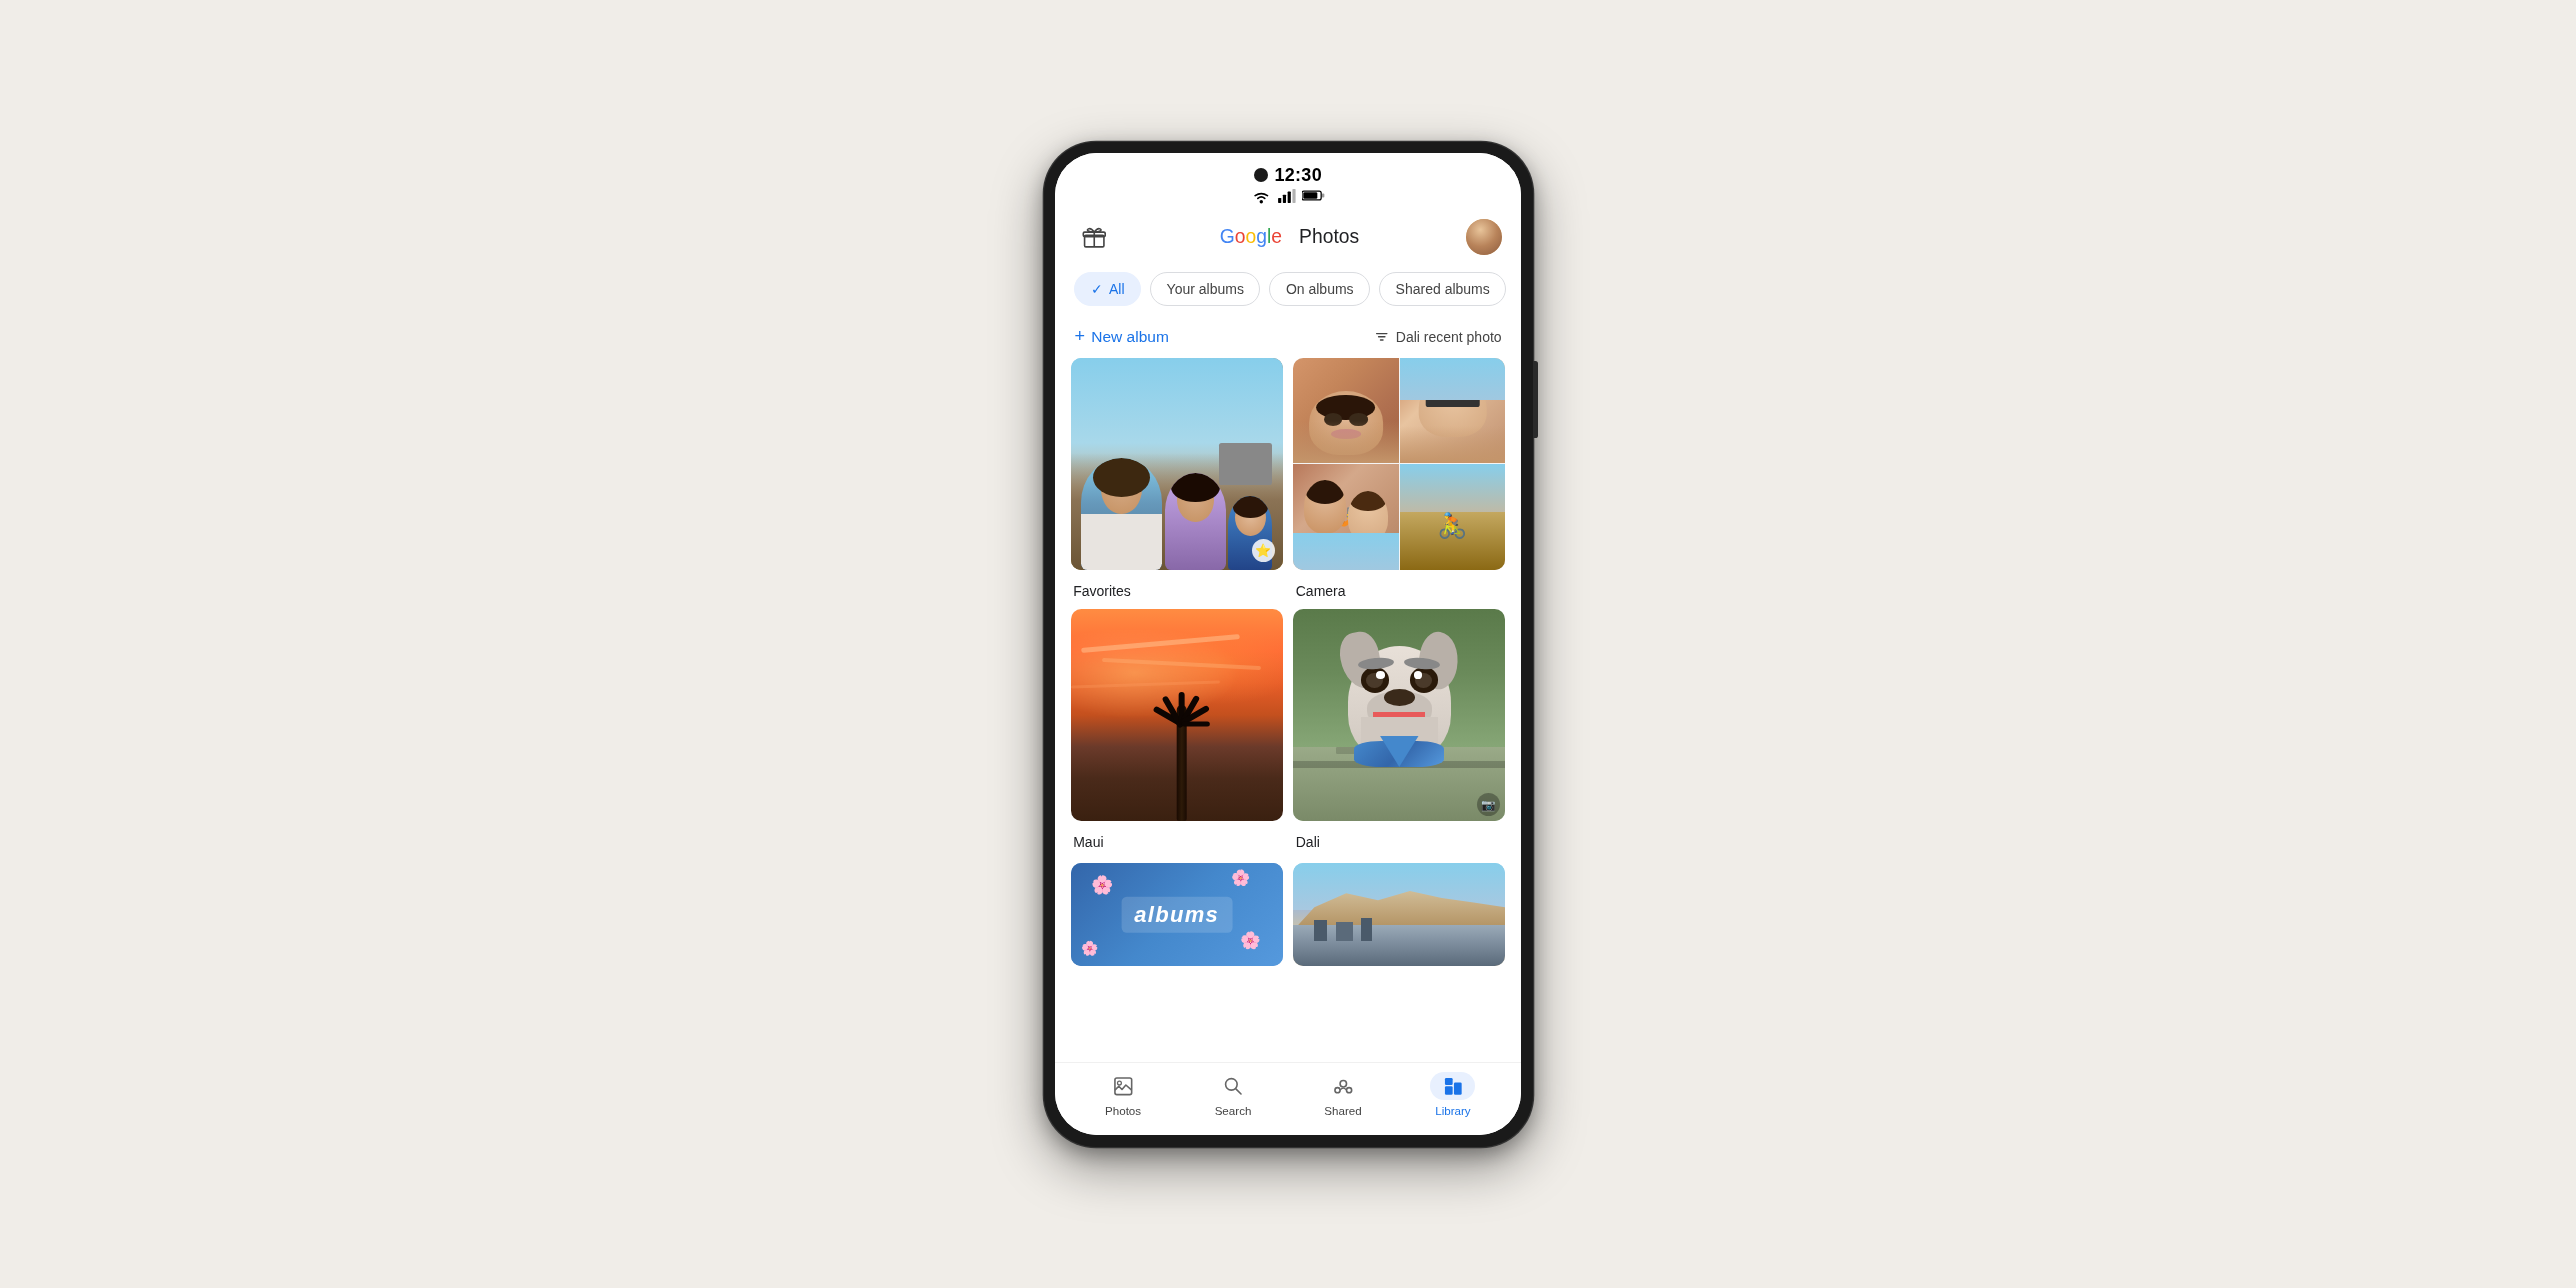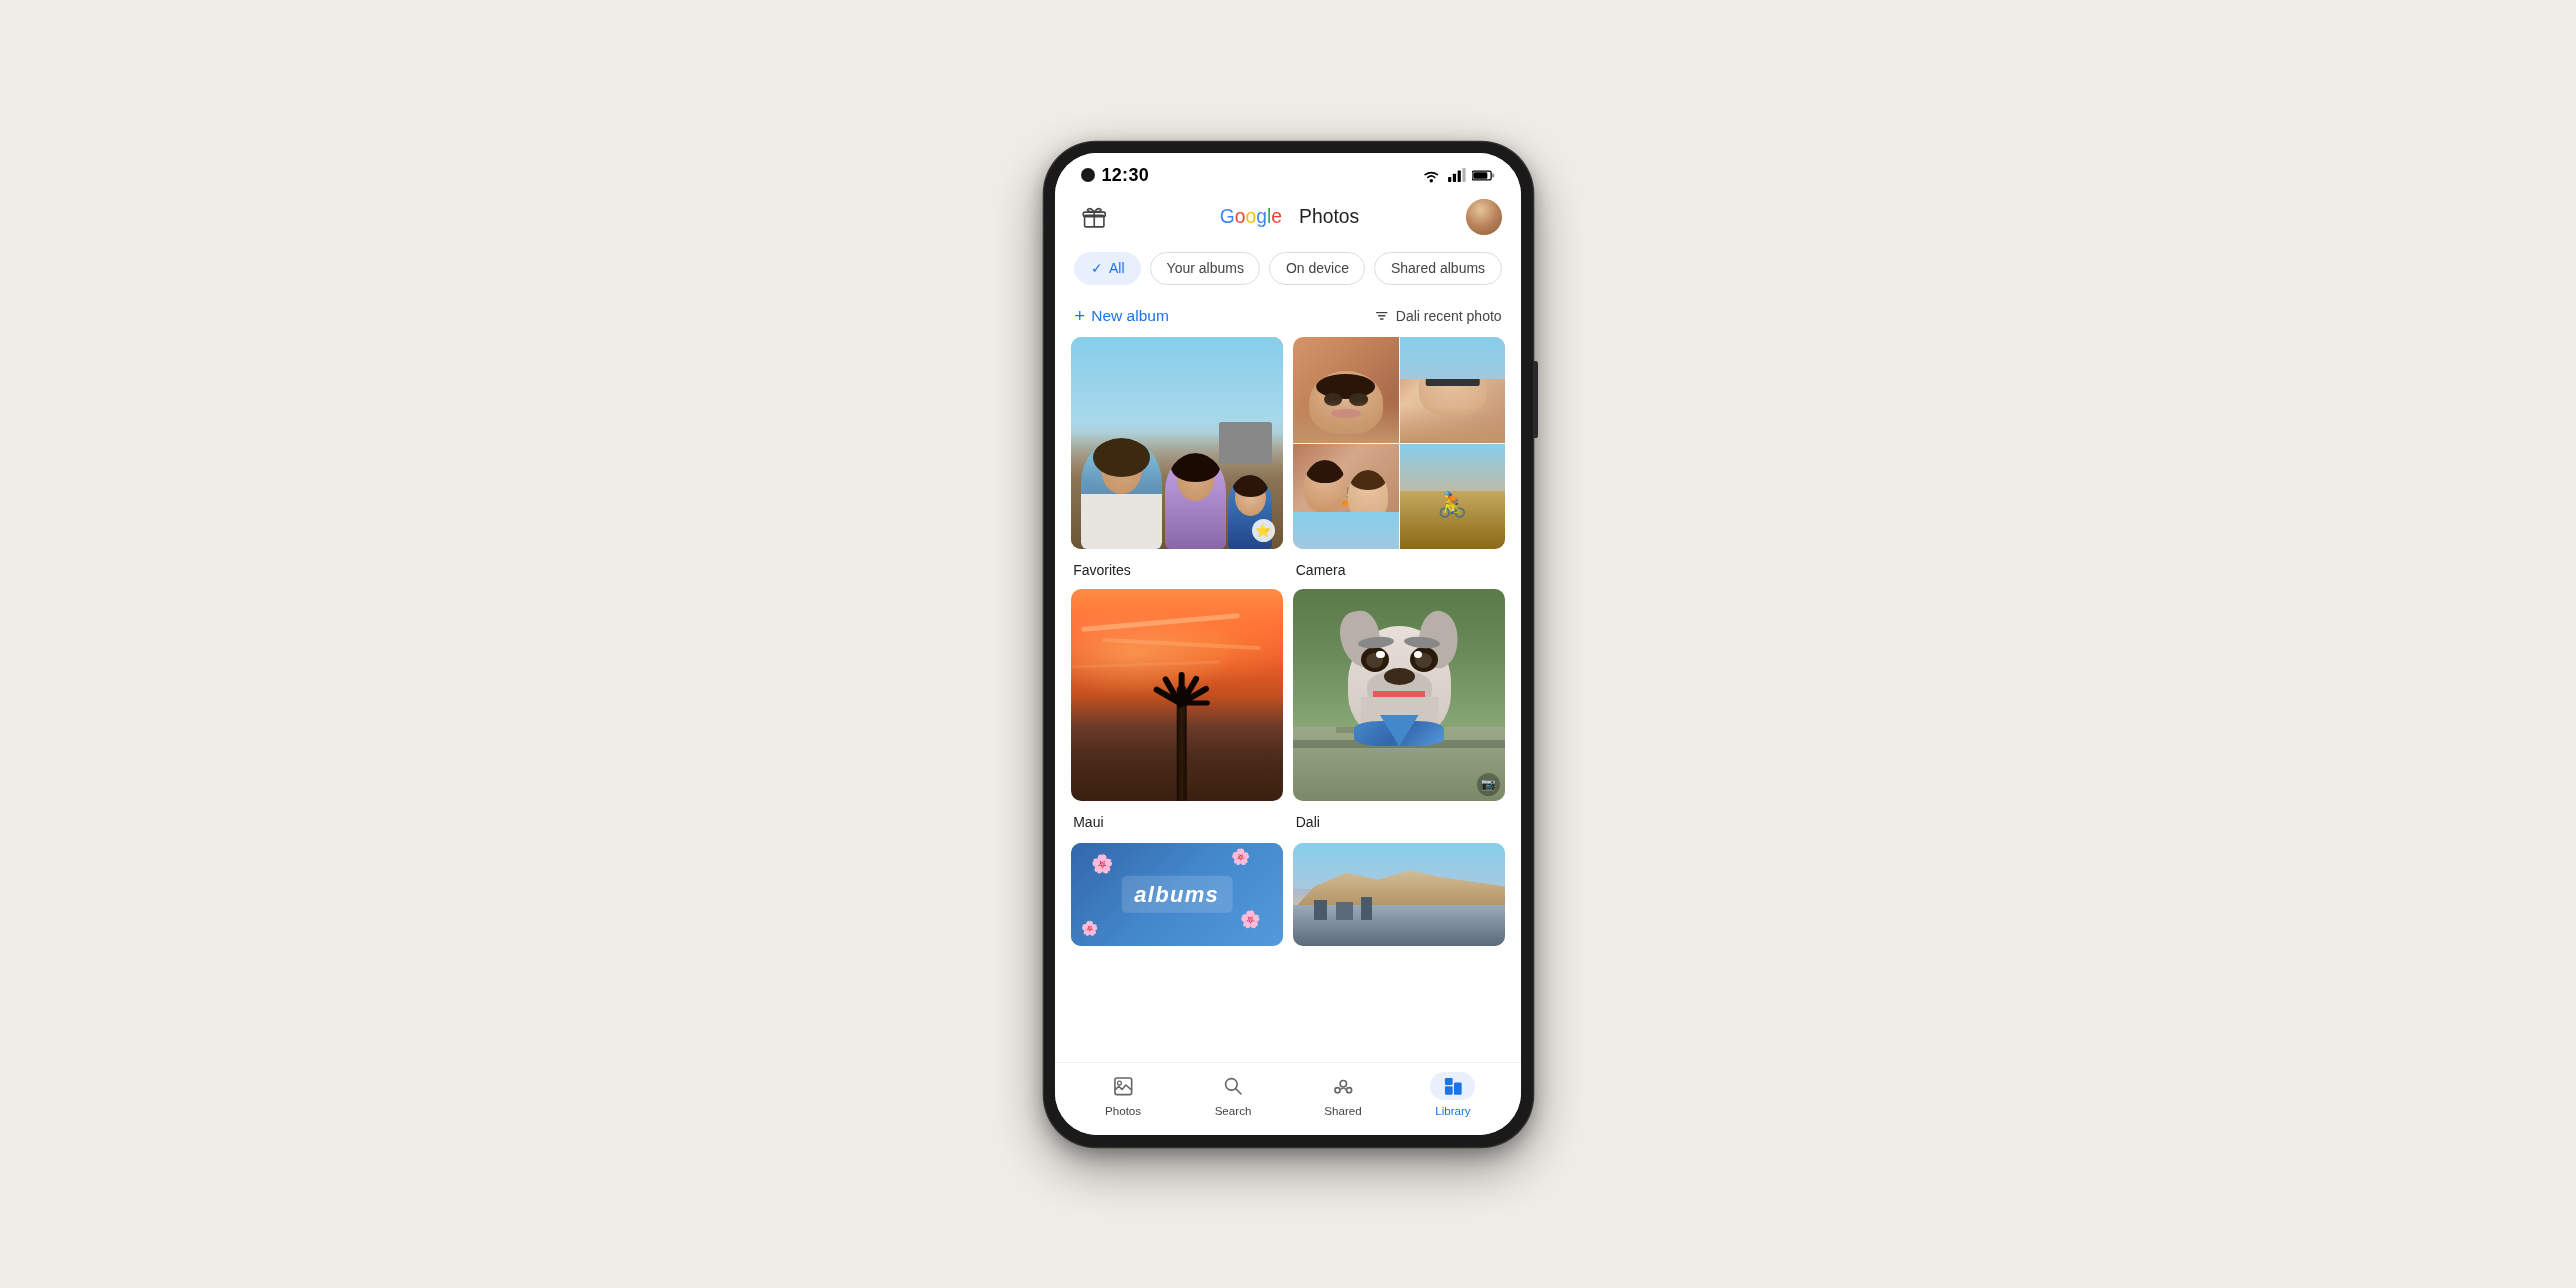--- a/index.html
+++ b/index.html
@@ -58,20 +58,21 @@
     }
 
     
     .status-bar {
       display: flex;
       justify-content: space-between;
       align-items: center;
       padding: 11.6px 26px 5.2px;
       background: #fff;
       flex-shrink: 0;
+      flex-direction: column;
     }
 
     .status-left {
       display: flex;
       align-items: center;
       gap: 6.4px;
     }
 
     .camera-dot {
       width: 14px;
@@ -553,21 +554,21 @@
 
     <div class="filter-tabs">
       <div class="filter-tab active">
         <span class="check-icon">✓</span>
         <span>All</span>
       </div>
       <div class="filter-tab">
         <span>Your albums</span>
       </div>
       <div class="filter-tab">
-        <span>On device</span>
+        <span>On albums</span>
       </div>
       <div class="filter-tab">
         <span>Shared albums</span>
       </div>
     </div>
 
     <div class="scroll-content">
 
       <div class="action-bar">
         <div class="new-album-btn">

